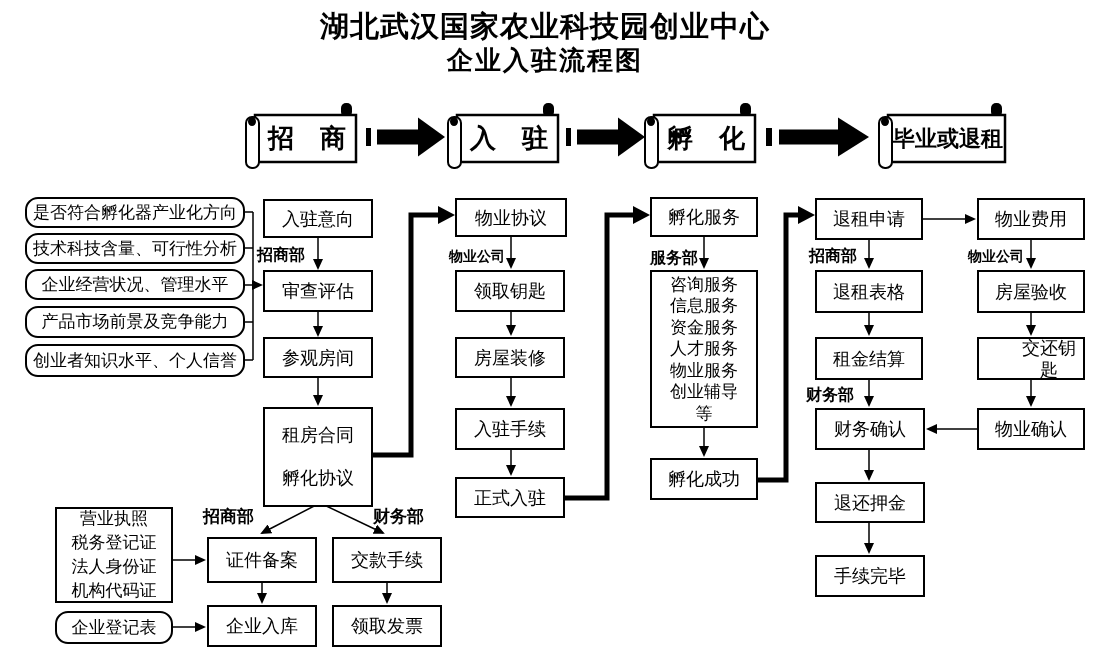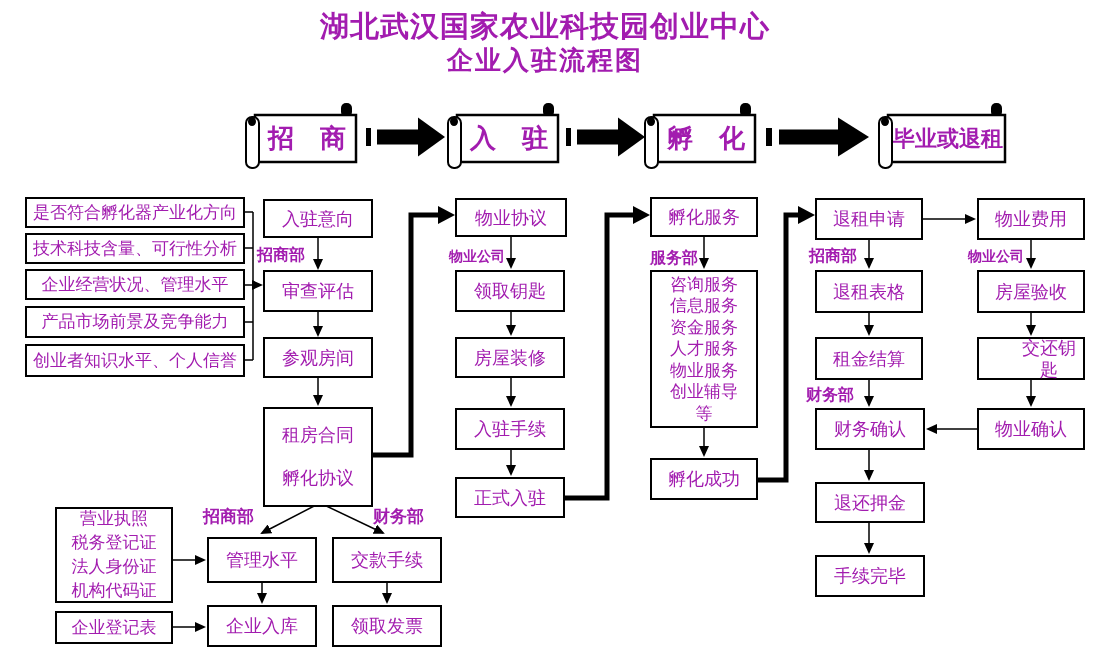--- a/index.html
+++ b/index.html
@@ -1,18 +1,18 @@
 <!DOCTYPE html>
 <html><head>
 <meta charset="utf-8">
 <style>
   html,body{margin:0;padding:0;background:#fff;}
   #stage{
     position:relative;width:1120px;height:665px;background:#fff;overflow:hidden;
-    font-family:"Liberation Serif","DejaVu Serif",serif;color:#a21caf;
+    font-family:"Liberation Serif","DejaVu Serif",serif;color:#000000;
   }
   .title-wrap{position:absolute;left:0;top:8px;width:1090px;text-align:center;}
   .title-l1{font-size:29px;font-weight:bold;letter-spacing:1px;line-height:36px;}
   .title-l2{font-size:26px;font-weight:bold;letter-spacing:2px;line-height:34px;}
 
   .banner{position:absolute;width:116px;height:70px;}
   .banner svg{position:absolute;left:0;top:0;}
   .banner .blabel{
     position:absolute;left:12px;top:15px;right:2px;height:47px;
     display:flex;align-items:center;justify-content:center;
@@ -21,21 +21,21 @@
   .banner.wide{width:132px;}
   .banner.wide .blabel{font-size:22px;letter-spacing:0;}
 
   .phase-arrow{position:absolute;top:116px;height:42px;}
 
   .box{
     position:absolute;border:2px solid #000;background:#fff;box-sizing:border-box;
     display:flex;align-items:center;justify-content:center;text-align:center;
     font-size:18px;line-height:22px;white-space:pre-line;
   }
-  .box.small{font-size:17px;}
+  .box.small{font-size:17px;border-radius:13px;}
   .box.contract{line-height:43px;}
   .box.docs{font-size:17px;line-height:24px;}
   .box.services{font-size:17px;line-height:21.5px;}
 
   .dept{
     position:absolute;font-weight:bold;font-size:16px;line-height:17px;
     font-family:"Liberation Sans","DejaVu Sans",sans-serif;white-space:nowrap;
   }
   .dept.s4{font-size:14px;}
   .dept.big{font-size:17px;}
@@ -186,21 +186,21 @@
   <div class="box contract" style="left:263px;top:407px;width:110px;height:100px;">租房合同
 孵化协议</div>
 
   <div class="box docs" style="left:55px;top:507px;width:118px;height:96px;">营业执照
 税务登记证
 法人身份证
 机构代码证</div>
   <div class="box small" style="left:55px;top:611px;width:118px;height:33px;">企业登记表</div>
   <div class="dept big" style="left:203px;top:508px;">招商部</div>
   <div class="dept big" style="left:373px;top:508px;">财务部</div>
-  <div class="box" style="left:207px;top:537px;width:110px;height:46px;">管理水平</div>
+  <div class="box" style="left:207px;top:537px;width:110px;height:46px;">证件备案</div>
   <div class="box" style="left:332px;top:537px;width:110px;height:46px;">交款手续</div>
   <div class="box" style="left:207px;top:605px;width:110px;height:42px;">企业入库</div>
   <div class="box" style="left:455px;top:198px;width:112px;height:39px;">物业协议</div>
 
   <div class="box" style="left:332px;top:605px;width:110px;height:42px;">领取发票</div>
   <div class="dept s4" style="left:449px;top:248px;">物业公司</div>
   <div class="box" style="left:455px;top:337px;width:110px;height:41px;">房屋装修</div>
   <div class="box" style="left:455px;top:270px;width:110px;height:42px;">领取钥匙</div>
   <div class="box" style="left:455px;top:408px;width:110px;height:42px;">入驻手续</div>
   <div class="box" style="left:455px;top:477px;width:110px;height:41px;">正式入驻</div>

